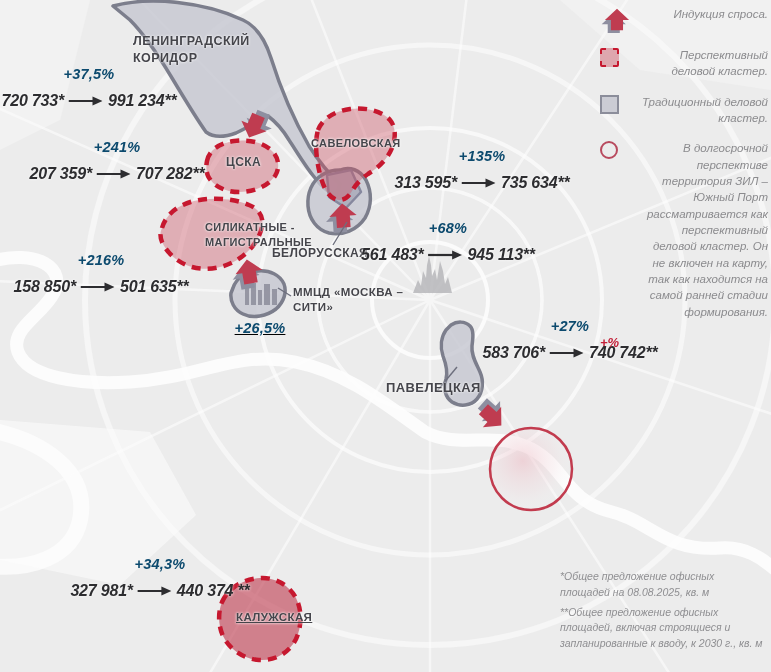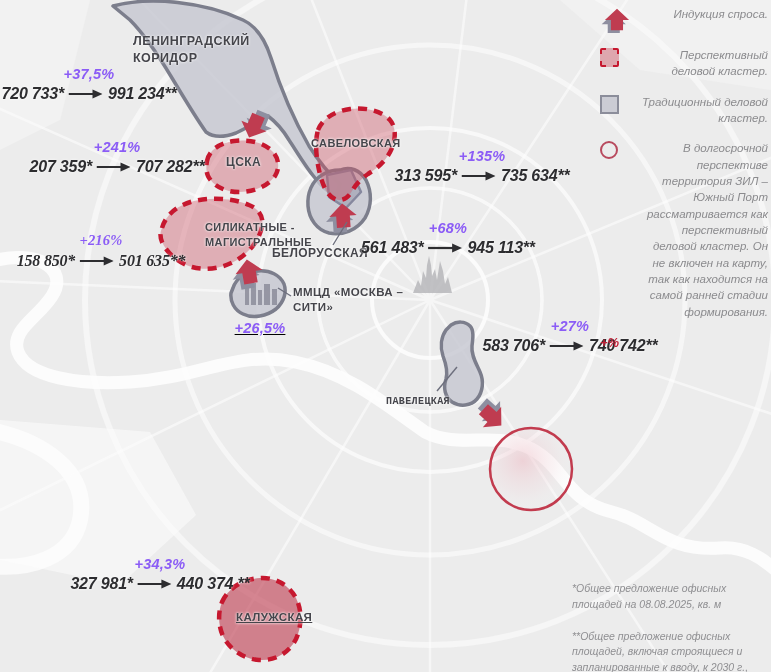--- a/index.html
+++ b/index.html
@@ -9,44 +9,44 @@
   }
   .canvas svg.mapbase{position:absolute;left:0;top:0;}
   
   .clabel{
     position:absolute;color:#45454b;font-size:11.5px;font-weight:700;
     letter-spacing:.4px;line-height:15px;text-transform:uppercase;
     text-shadow:0 0 3px rgba(255,255,255,.85), 0 0 2px rgba(255,255,255,.7);
   }
   
   .stat{position:absolute;transform:translateX(-50%);text-align:center;white-space:nowrap;}
-  .stat .pct{color:#8b5cf6;font-style:italic;font-weight:700;font-size:14.5px;letter-spacing:.2px;}
+  .stat .pct{color:#0c4a6e;font-style:italic;font-weight:700;font-size:14.5px;letter-spacing:.2px;}
   .stat .nums{
-    display:flex;align-items:center;justify-content:center;gap:5px;margin-top:3px;
+    display:flex;align-items:center;justify-content:center;gap:5px;margin-top:10px;
     color:#2d2d30;font-style:italic;font-weight:700;font-size:16px;letter-spacing:-.2px;
     text-shadow:0 0 3px rgba(255,255,255,.9);
   }
   .flow-arrow{flex:0 0 auto;}
   
   .legend{position:absolute;left:600px;top:6px;width:168px;}
   .legend-item{display:flex;align-items:flex-start;margin-bottom:14px;text-align:right;}
   .legend-ic{flex:0 0 40px;display:flex;justify-content:flex-start;padding-top:1px;}
   .legend-txt{
     flex:1;color:#8b8b8e;font-style:italic;font-size:11.5px;line-height:1.42;
   }
   .sq-dashed{width:15px;height:15px;border:2.5px dashed #c6182f;background:rgba(207,84,100,.45);border-radius:2px;}
   .sq-gray{width:15px;height:15px;border:2px solid #8b8d9a;background:#cbccd4;}
   .ring{width:14px;height:14px;border:2px solid #b84a5e;border-radius:50%;}
   .pluspct{color:#c32038;font-style:italic;font-weight:700;font-size:13px;}
   
   .footnotes{
     position:absolute;left:556px;top:565px;width:212px;
     color:#8f8f92;font-style:italic;font-size:10.5px;line-height:1.5;
   }
-  .footnotes p{margin:16px;}
+  .footnotes p{margin:4px;}
 </style>
 </head>
 <body>
 
 <div class="canvas">
 
   <svg class="mapbase" width="771" height="672" viewBox="0 0 771 672">
     <defs>
       <radialGradient id="zilgrad" cx="40%" cy="40%" r="65%">
         <stop offset="0%" stop-color="#eebcc5" stop-opacity="0.55"></stop>
@@ -157,21 +157,21 @@
       <line x1="437" y1="391" x2="457" y2="367"></line>
     </g>
   </svg>
 
   <div class="clabel" style="left:133px;top:33px;width:122px;font-size:12.5px;line-height:17px;">ЛЕНИНГРАДСКИЙ КОРИДОР</div>
   <div class="clabel" style="left:226px;top:155px;font-size:12px;">ЦСКА</div>
   <div class="clabel" style="left:311px;top:136px;font-size:11px;">САВЕЛОВСКАЯ</div>
   <div class="clabel" style="left:169px;top:220px;width:150px;font-size:11px;margin-left:36px;">СИЛИКАТНЫЕ - МАГИСТРАЛЬНЫЕ</div>
   <div class="clabel" style="left:272px;top:246px;font-size:12px;">БЕЛОРУССКАЯ</div>
   <div class="clabel" style="left:293px;top:285px;width:112px;font-size:11.5px;">ММЦД «МОСКВА – СИТИ»</div>
-  <div class="clabel" style="left:386px;top:394px;font-size:10px;font-family:Liberation Mono, monospace;">ПАВЕЛЕЦКАЯ</div>
+  <div class="clabel" style="left:386px;top:380px;font-size:13px;">ПАВЕЛЕЦКАЯ</div>
   <div class="clabel" style="left:236px;top:610px;font-size:11.5px;text-decoration:underline;">КАЛУЖСКАЯ</div>
 
   <div class="stat" style="left:89px;top:66px;">
     <div class="pct">+37,5%</div>
     <div class="nums">
         <span>720 733*</span>
         <svg class="flow-arrow" width="34" height="10">
           <line x1="0" y1="5" x2="26" y2="5" stroke="#2d2d30" stroke-width="2.2"></line>
           <polygon points="24,0.5 34,5 24,9.5" fill="#2d2d30"></polygon>
         </svg>
@@ -196,21 +196,21 @@
     <div class="nums">
         <span>313 595*</span>
         <svg class="flow-arrow" width="34" height="10">
           <line x1="0" y1="5" x2="26" y2="5" stroke="#2d2d30" stroke-width="2.2"></line>
           <polygon points="24,0.5 34,5 24,9.5" fill="#2d2d30"></polygon>
         </svg>
         <span>735 634**</span>
       </div>
   </div>
 
-  <div class="stat" style="left:101px;top:232px;font-family:Liberation Serif, serif;">
+  <div class="stat" style="left:101px;top:252px;">
     <div class="pct">+216%</div>
     <div class="nums">
         <span>158 850*</span>
         <svg class="flow-arrow" width="34" height="10">
           <line x1="0" y1="5" x2="26" y2="5" stroke="#2d2d30" stroke-width="2.2"></line>
           <polygon points="24,0.5 34,5 24,9.5" fill="#2d2d30"></polygon>
         </svg>
         <span>501 635**</span>
       </div>
   </div>

